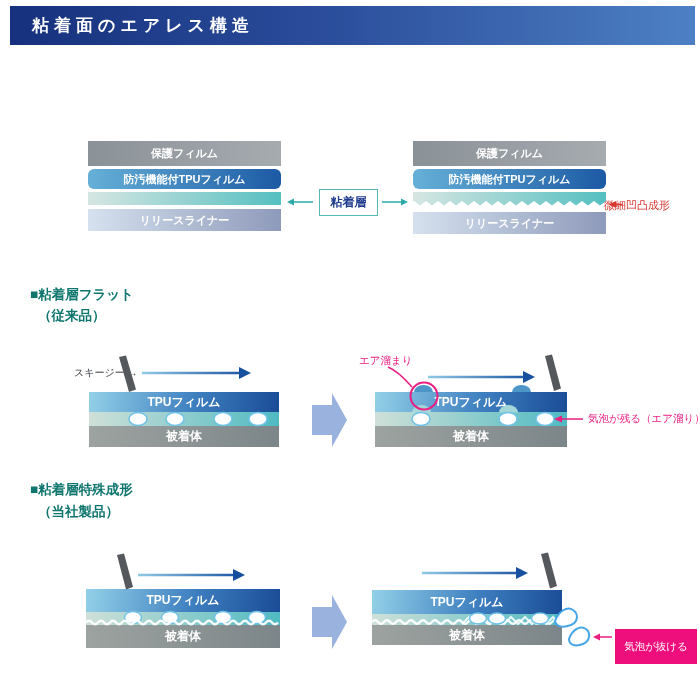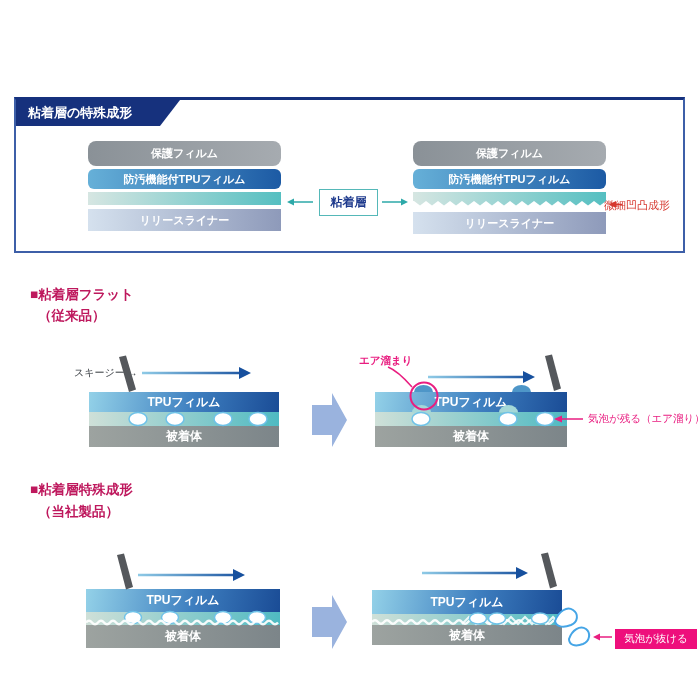--- a/index.html
+++ b/index.html
@@ -10,46 +10,46 @@
   .banner{left:10px;top:6px;width:685px;height:39px;
           background:linear-gradient(90deg,#16317d 0%,#2a4c9a 45%,#4d80c4 100%);}
   .banner-title{color:#fff;font-family:"Liberation Serif","DejaVu Serif",serif;
           font-size:17px;font-weight:bold;letter-spacing:5px;line-height:39px;padding-left:22px;}
   
   .panel{left:14px;top:97px;width:667px;height:151px;border:2px solid #3d5fa8;border-top:3px solid #16317d;background:#fff;}
   .panel-label{left:0px;top:0px;width:164px;height:26px;background:#16317d;
           clip-path:polygon(0 0,100% 0,calc(100% - 20px) 100%,0 100%);
           color:#fff;font-size:13px;font-weight:bold;line-height:26px;padding-left:12px;box-sizing:border-box;}
   .bar{display:flex;align-items:center;justify-content:center;color:#fff;font-size:11px;font-weight:bold;}
-  .g-protect{background:linear-gradient(90deg,#8a9197,#a6abb0);border-radius:8px;}
+  .g-protect{background:linear-gradient(90deg,#8a9197,#a6abb0);}
   .g-tpu{background:linear-gradient(90deg,#66b0d8,#1c5aa4);border-radius:6px;}
   .g-adh{background:linear-gradient(90deg,#d6e6e2,#55bfc1);}
   .g-release{background:linear-gradient(90deg,#d5e1ee,#8e9aba);}
   .g-film{background:linear-gradient(100deg,#93d1e8 0%,#3e7fc0 55%,#1a4c96 100%);}
   .g-adh2{background:linear-gradient(90deg,#cfe0d8,#4fbac2);}
   .g-sub{background:linear-gradient(90deg,#9da3a0,#7c8589);}
   .adh-box{left:319px;top:189px;width:59px;height:27px;border:1.5px solid #55b8b8;background:#fff;
           color:#1e3a8d;font-size:12px;font-weight:bold;display:flex;align-items:center;justify-content:center;box-sizing:border-box;}
-  .sec-title{color:#be185d;font-size:13.5px;font-weight:bold;}
+  .sec-title{color:#0f766e;font-size:13.5px;font-weight:bold;}
   .note-red{color:#d6372e;font-size:11px;}
   .note-pink{color:#e91e80;font-size:10.5px;}
-  .pink-box{left:615px;top:629px;width:82px;height:20px;background:#ee0f7c;color:#fff;
+  .pink-box{left:615px;top:629px;width:82px;height:35px;background:#ee0f7c;color:#fff;
           font-size:10.5px;display:flex;align-items:center;justify-content:center;}
   .squeegee-label{color:#3a3f44;font-size:10px;}
   .overlay{position:absolute;left:0;top:0;pointer-events:none;z-index:5;}
 </style>
 </head>
 <body>
 
 <div id="canvas">
 
-
-  <div class="abs panel">
-    <div class="abs panel-label">粘着層の特殊成形</div>
+  <div class="abs banner">
+    <div class="banner-title">粘着面のエアレス構造</div>
   </div>
+
 
   <div class="abs bar g-protect" style="left:88px;top:141px;width:193px;height:25px;">保護フィルム</div>
   <div class="abs bar g-tpu" style="left:88px;top:169px;width:193px;height:20px;">防汚機能付TPUフィルム</div>
   <div class="abs g-adh" style="left:88px;top:192px;width:193px;height:13px;"></div>
   <div class="abs bar g-release" style="left:88px;top:209px;width:193px;height:22px;">リリースライナー</div>
 
   <div class="abs bar g-protect" style="left:413px;top:141px;width:193px;height:25px;">保護フィルム</div>
   <div class="abs bar g-tpu" style="left:413px;top:169px;width:193px;height:20px;">防汚機能付TPUフィルム</div>
   <div class="abs bar g-release" style="left:413px;top:212px;width:193px;height:22px;">リリースライナー</div>
 
@@ -58,21 +58,21 @@
   <div class="abs note-red" style="left:604px;top:198px;white-space:nowrap;">微細凹凸成形</div>
 
   <div class="abs sec-title" style="left:30px;top:286px;">■粘着層フラット</div>
   <div class="abs sec-title" style="left:38px;top:307px;">（従来品）</div>
   <div class="abs squeegee-label" style="left:62px;top:366px;margin-left:12px;">スキージー →</div>
 
   <div class="abs bar g-film" style="left:89px;top:392px;width:190px;height:20px;font-size:12px;">TPUフィルム</div>
   <div class="abs g-adh2" style="left:89px;top:412px;width:190px;height:14px;"></div>
   <div class="abs bar g-sub" style="left:89px;top:426px;width:190px;height:21px;font-size:12px;">被着体</div>
 
-  <div class="abs note-pink" style="left:359px;top:354px;font-weight:bold;">エア溜まり</div>
+  <div class="abs note-pink" style="left:359px;top:354px;">エア溜まり</div>
   <div class="abs bar g-film" style="left:375px;top:392px;width:192px;height:20px;font-size:12px;">TPUフィルム</div>
   <div class="abs g-adh2" style="left:375px;top:412px;width:192px;height:14px;"></div>
   <div class="abs bar g-sub" style="left:375px;top:426px;width:192px;height:21px;font-size:12px;">被着体</div>
   <div class="abs note-pink" style="left:588px;top:412px;white-space:nowrap;">気泡が残る（エア溜り）</div>
 
   <div class="abs sec-title" style="left:30px;top:481px;">■粘着層特殊成形</div>
   <div class="abs sec-title" style="left:38px;top:503px;">（当社製品）</div>
 
   <div class="abs bar g-film" style="left:86px;top:589px;width:194px;height:23px;font-size:12px;">TPUフィルム</div>
   <div class="abs g-adh2" style="left:86px;top:612px;width:194px;height:13px;"></div>

